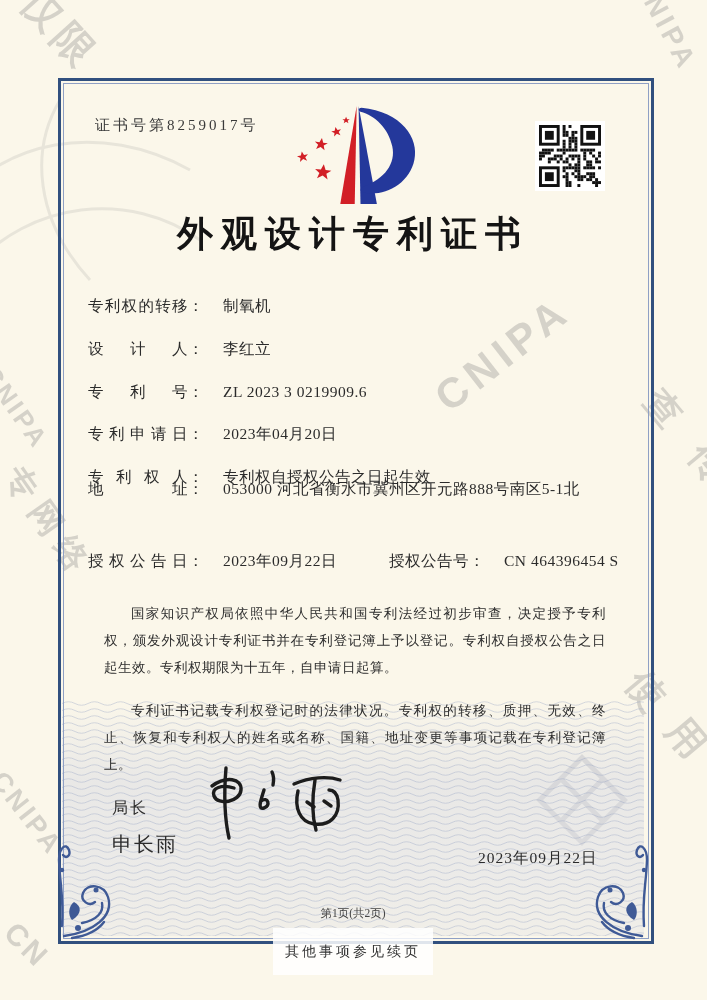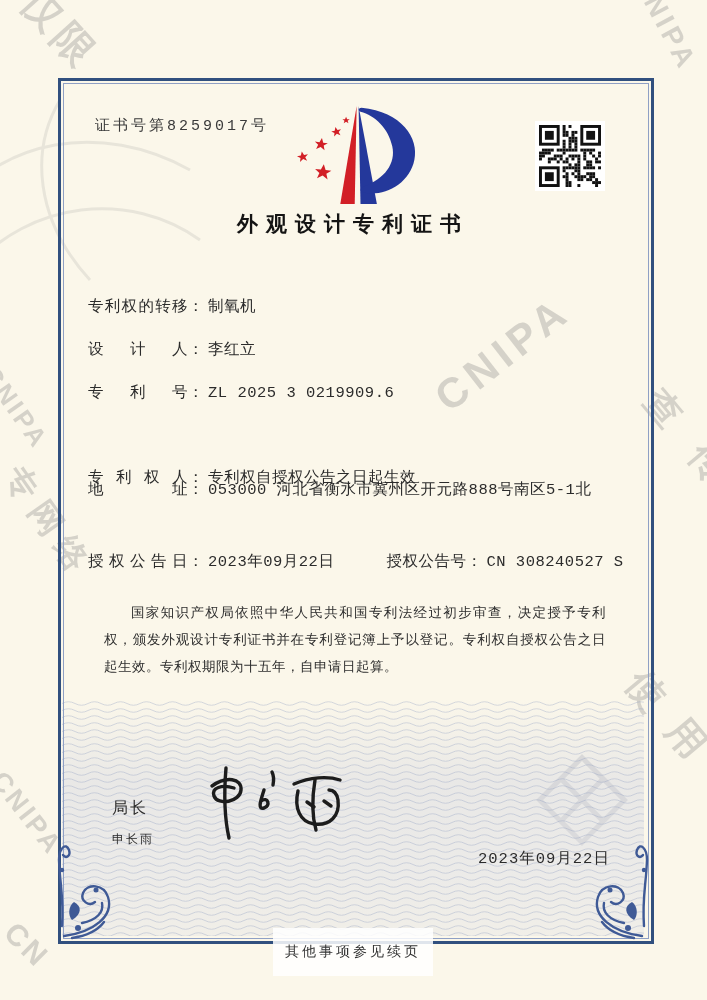--- a/index.html
+++ b/index.html
@@ -16,36 +16,36 @@
   .wm-lattice{position:absolute;z-index:1;opacity:.28;pointer-events:none;}
   
   .guilloche-bg{position:absolute;left:62px;top:700px;width:582px;height:236px;z-index:2;
     background:linear-gradient(180deg,rgba(216,219,229,0) 0%,rgba(211,214,226,.45) 35%,rgba(221,223,231,.5) 75%,rgba(211,214,226,.25) 100%);}
   .guilloche{position:absolute;left:62px;top:700px;z-index:2;opacity:.5;}
   
   .frame{position:absolute;left:58px;top:78px;width:590px;height:860px;border:3px solid #31507f;z-index:3;}
   .frame-inner{position:absolute;left:2px;top:2px;right:2px;bottom:2px;border:1px solid #8fa0c5;}
   .corner-ornament{position:absolute;z-index:4;}
   
-  .content{position:absolute;left:0;top:0;width:707px;height:1000px;z-index:5;font-family:Liberation Mono, monospace;}
+  .content{position:absolute;left:0;top:0;width:707px;height:1000px;z-index:5;}
   .cert-no{position:absolute;left:95px;top:116px;font-size:15px;letter-spacing:3px;color:#3a3a3a;}
   .logo{position:absolute;left:288px;top:104px;}
   .qr{position:absolute;left:535px;top:121px;width:70px;height:70px;background:#fff;padding:4px;box-sizing:border-box;}
   .title{position:absolute;left:58px;top:210px;width:590px;text-align:center;
-         font-size:21px;font-weight:bold;letter-spacing:8px;color:#141414;}
+         font-size:36px;font-weight:bold;letter-spacing:8px;color:#141414;}
   .field-row{position:absolute;left:88px;font-size:15.5px;letter-spacing:.5px;white-space:nowrap;}
   .field-label{display:inline-block;width:100px;text-align:justify;text-align-last:justify;}
-  .field-value{margin-left:4px;}
+  .field-value{margin-left:19px;}
   .grant-no-group{margin-left:52px;}
   .paragraphs{position:absolute;left:88px;top:584px;width:534px;font-size:13.5px;
               line-height:27px;letter-spacing:.5px;text-align:justify;color:#2e2e2e;}
   .paragraphs p{margin:16px;text-indent:2em;}
   .paragraphs p + p{margin-top:5px;}
   .signer-title{position:absolute;left:112px;top:798px;font-size:16px;letter-spacing:2px;}
-  .signer-name{position:absolute;left:112px;top:831px;font-size:12px;letter-spacing:2px;}
+  .signer-name{position:absolute;left:112px;top:831px;font-size:20px;letter-spacing:2px;}
   .signature{position:absolute;left:198px;top:758px;}
   .issue-date{position:absolute;left:478px;top:848px;font-size:15.5px;letter-spacing:1px;}
   .page-info{position:absolute;left:58px;top:906px;width:590px;text-align:center;font-size:11.5px;color:#444;}
   .footer-note{position:absolute;left:58px;top:943px;width:590px;text-align:center;font-size:14px;letter-spacing:3px;color:#333;}
   .footer-note span{background:rgba(255,255,255,.85);padding:16px 12px;}
 </style>
 </head>
 <body>
 
 <div class="page">
@@ -276,48 +276,53 @@
 
     <div class="title">外观设计专利证书</div>
 
     <div class="field-row" style="top:296px;">
       <span class="field-label">专利权的转移</span><span>：</span><span class="field-value">制氧机</span>
     </div>
     <div class="field-row" style="top:339px;">
       <span class="field-label">设计人</span><span>：</span><span class="field-value">李红立</span>
     </div>
     <div class="field-row" style="top:382px;">
-      <span class="field-label">专利号</span><span>：</span><span class="field-value">ZL 2025 3 0219909.6</span>
+      <span class="field-label">专利号</span><span>：</span><span class="field-value">ZL 2023 3 0219909.6</span>
+    </div>
+    <div class="field-row" style="top:424px;">
+      <span class="field-label">专利申请日</span><span>：</span><span class="field-value">2023年04月20日</span>
     </div>
     <div class="field-row" style="top:467px;">
       <span class="field-label">专利权人</span><span>：</span><span class="field-value">专利权自授权公告之日起生效</span>
     </div>
     <div class="field-row" style="top:479px;">
       <span class="field-label">地址</span><span>：</span><span class="field-value">053000 河北省衡水市冀州区开元路888号南区5-1北</span>
     </div>
     <div class="field-row" style="top:551px;">
-      <span class="field-label">授权公告日</span><span>：</span><span class="field-value">2023年09月22日</span><span class="grant-no-group">授权公告号</span><span>：</span><span class="field-value">CN 308240527 S</span>
+      <span class="field-label">授权公告日</span><span>：</span><span class="field-value">2023年09月22日</span><span class="grant-no-group">授权公告号</span><span>：</span><span class="field-value">CN 464396454 S</span>
     </div>
 
     <div class="paragraphs">
       <p>国家知识产权局依照中华人民共和国专利法经过初步审查，决定授予专利权，颁发外观设计专利证书并在专利登记簿上予以登记。专利权自授权公告之日起生效。专利权期限为十五年，自申请日起算。</p>
+      <p>专利证书记载专利权登记时的法律状况。专利权的转移、质押、无效、终止、恢复和专利权人的姓名或名称、国籍、地址变更等事项记载在专利登记簿上。</p>
     </div>
 
     <span class="signer-title">局长</span>
     <span class="signer-name">申长雨</span>
     <svg class="signature" width="190" height="95" viewBox="0 0 190 95">
       <g fill="none" stroke="#1c1c1c" stroke-width="3.4" stroke-linecap="round">
         <path d="M14,28 C28,18 44,20 43,32 C42,44 20,48 16,38 C13,30 24,26 36,30"></path>
         <path d="M28,10 C26,34 26,58 31,80"></path>
         <path d="M74,14 C76,18 76,22 75,27"></path>
         <path d="M66,32 C63,42 59,52 66,50 C73,48 70,38 63,43"></path>
         <path d="M96,26 C112,19 130,18 142,22"></path>
         <path d="M117,22 C114,40 114,58 118,72"></path>
         <path d="M100,33 C96,50 102,64 116,66 C132,68 142,58 140,42 C139,36 136,32 131,32"></path>
         <path d="M109,44 l7,5"></path>
         <path d="M126,43 l7,5"></path>
       </g>
     </svg>
     <span class="issue-date">2023年09月22日</span>
 
+    <div class="page-info">第1页(共2页)</div>
     <div class="footer-note"><span>其他事项参见续页</span></div>
   </div>
 </div>
 
 </body></html>

